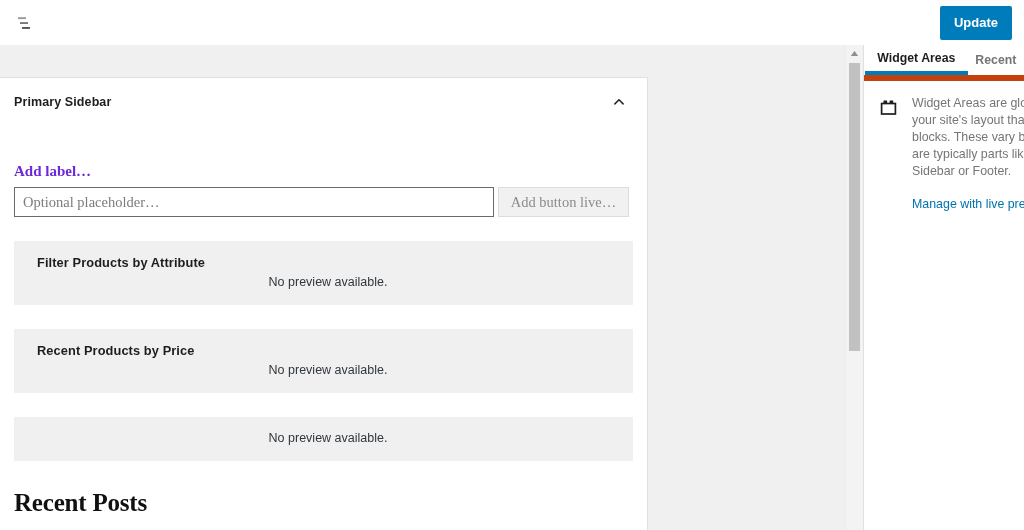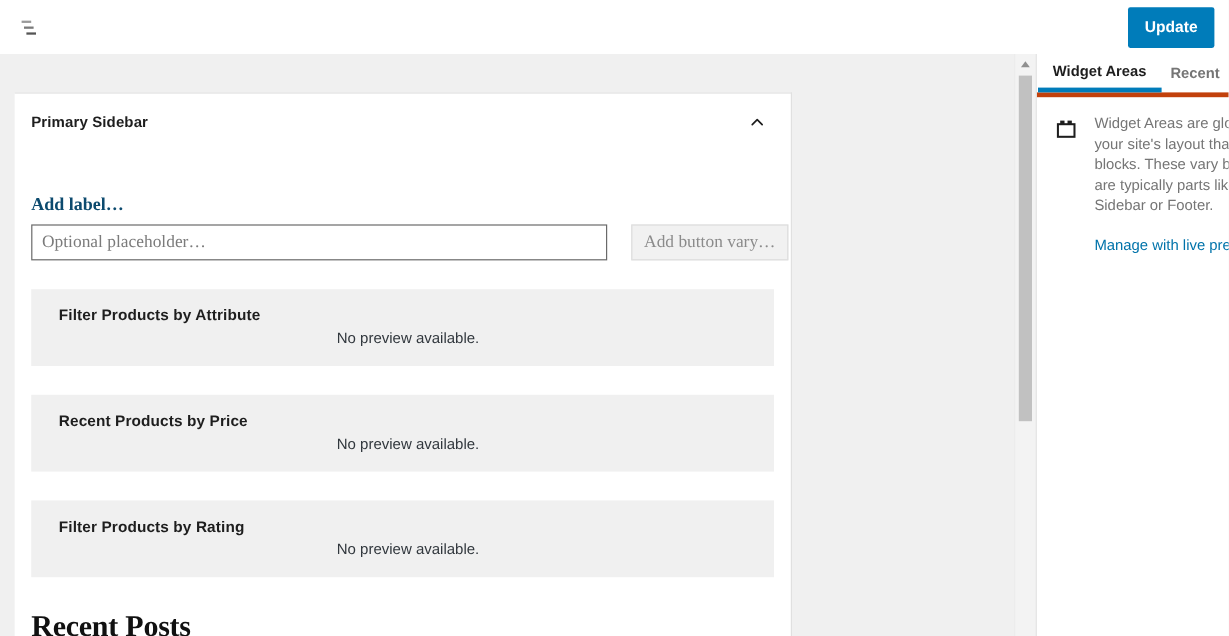--- a/index.html
+++ b/index.html
@@ -77,21 +77,20 @@
 
   
   .canvas {
     position: absolute;
     left: 0;
     top: 45px;
     width: 863px;
     height: 485px;
     background: #f0f0f0;
     overflow: hidden;
-    margin-left: 12px;
   }
 
   
   .widget-area {
     position: absolute;
     left: 0;
     top: 32px;
     width: 648px;
     background: #ffffff;
     border: 1px solid #e0e0e0;
@@ -127,28 +126,28 @@
   }
 
   
   .search-block {
     margin-top: 36px;
   }
   .search-label {
     font-family: "Liberation Serif", serif;
     font-size: 15px;
     font-weight: 700;
-    color: #0c4a6e;
+    color: #6d28d9;
     margin-bottom: 7px;
     line-height: 1.2;
   }
   .search-row {
     display: flex;
     align-items: flex-end;
-    gap: 20px;
+    gap: 4px;
   }
   .search-input {
     flex: 0 0 480px;
     height: 30px;
     border: 1px solid #6a6a6a;
     background: #ffffff;
     box-sizing: border-box;
     font-family: "Liberation Serif", serif;
     font-size: 14.5px;
     color: #1e1e1e;
@@ -244,21 +243,21 @@
     width: 161px;
     height: 485px;
     background: #ffffff;
     border-left: 1px solid #e0e0e0;
     box-sizing: border-box;
     overflow: hidden;
   }
   .tabs {
     display: flex;
     height: 36px;
-    border-bottom: 4px solid #c2410c;
+    border-bottom: 6px solid #c2410c;
     padding-left: 1px;
     box-sizing: border-box;
   }
   .tab {
     display: flex;
     align-items: center;
     justify-content: center;
     font-size: 12.3px;
     font-weight: 600;
     color: #1e1e1e;
@@ -343,36 +342,35 @@
           </svg>
         </span>
       </div>
 
       <div class="wa-body">
 
         <div class="search-block">
           <div class="search-label">Add label…</div>
           <div class="search-row">
             <input class="search-input" type="text" placeholder="Optional placeholder…" style="">
-            <div class="search-button">Add button vary…</div>
+            <div class="search-button">Add button live…</div>
           </div>
         </div>
 
         <div class="widget-preview">
           <div class="wp-title">Filter Products by Attribute</div>
           <div class="wp-note">No preview available.</div>
         </div>
 
         <div class="widget-preview">
           <div class="wp-title">Recent Products by Price</div>
           <div class="wp-note">No preview available.</div>
         </div>
 
         <div class="widget-preview">
-          <div class="wp-title">Filter Products by Rating</div>
           <div class="wp-note">No preview available.</div>
         </div>
 
         <div class="recent-posts-heading">Recent Posts</div>
 
       </div>
     </div>
   </div>
 
   <div class="scrollbar">

